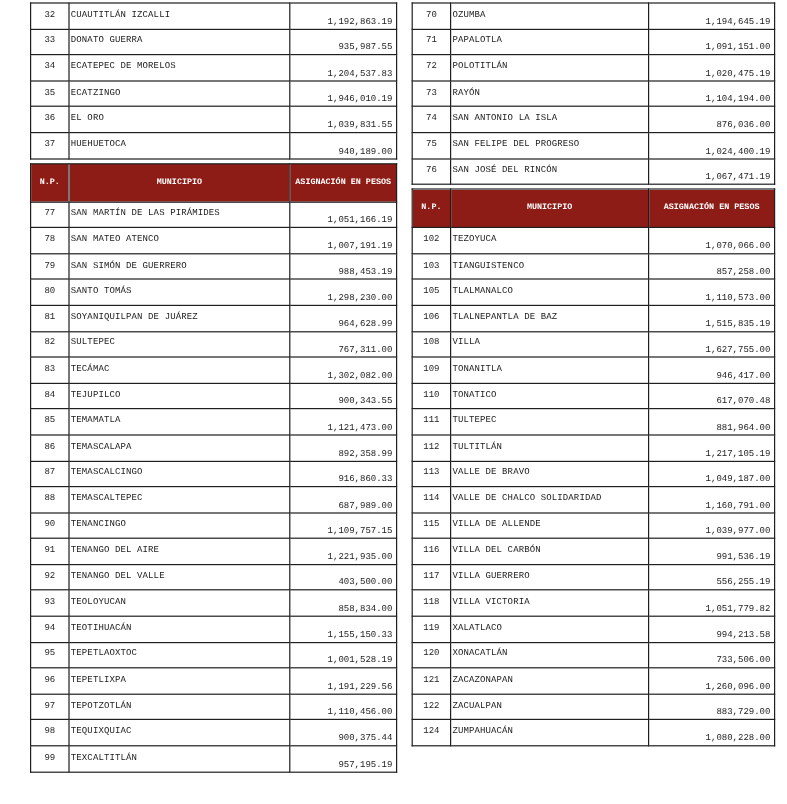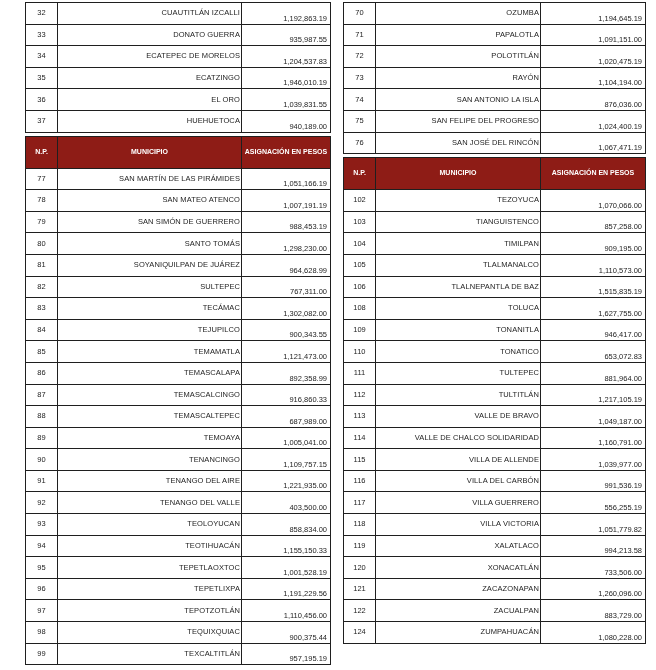--- a/index.html
+++ b/index.html
@@ -1,20 +1,20 @@
 <!DOCTYPE html>
 <html><head>
 <meta charset="utf-8">
 <style>
   html,body{margin:0;padding:0;background:#ffffff;}
   .page{
     position:relative;
     width:656px;height:670px;
     background:#ffffff;
-    font-family:Liberation Sans, sans-serif;
+    font-family:Liberation Mono, monospace;
     color:#1c1c1c;
     overflow:hidden;
   }
   .tablecol{position:absolute;top:2px;}
   .col-left{left:25px;width:305px;}
   .col-right{left:343px;width:302px;}
   table.grid{
     border-collapse:collapse;
     width:100%;
     table-layout:fixed;
@@ -26,21 +26,21 @@
     white-space:nowrap;
   }
   td.np{
     height:17.6px;
     text-align:center;
     vertical-align:middle;
     font-size:7.5px;
     padding-bottom:2px;
   }
   td.name{
-    text-align:right;
+    text-align:left;
     vertical-align:middle;
     font-size:7.5px;
     padding-bottom:2px;
     letter-spacing:.1px;
   }
   td.num{
     text-align:right;
     vertical-align:bottom;
     font-size:7.5px;
     padding:0 3px 1px 0;
@@ -171,25 +171,20 @@
             <td class="np">87</td>
             <td class="name">TEMASCALCINGO</td>
             <td class="num">916,860.33</td>
           </tr>
           <tr>
             <td class="np">88</td>
             <td class="name">TEMASCALTEPEC</td>
             <td class="num">687,989.00</td>
           </tr>
           <tr>
-            <td class="np">89</td>
-            <td class="name">TEMOAYA</td>
-            <td class="num">1,005,041.00</td>
-          </tr>
-          <tr>
             <td class="np">90</td>
             <td class="name">TENANCINGO</td>
             <td class="num">1,109,757.15</td>
           </tr>
           <tr>
             <td class="np">91</td>
             <td class="name">TENANGO DEL AIRE</td>
             <td class="num">1,221,935.00</td>
           </tr>
           <tr>
@@ -299,48 +294,43 @@
             <td class="np">102</td>
             <td class="name">TEZOYUCA</td>
             <td class="num">1,070,066.00</td>
           </tr>
           <tr>
             <td class="np">103</td>
             <td class="name">TIANGUISTENCO</td>
             <td class="num">857,258.00</td>
           </tr>
           <tr>
-            <td class="np">104</td>
-            <td class="name">TIMILPAN</td>
-            <td class="num">909,195.00</td>
-          </tr>
-          <tr>
             <td class="np">105</td>
             <td class="name">TLALMANALCO</td>
             <td class="num">1,110,573.00</td>
           </tr>
           <tr>
             <td class="np">106</td>
             <td class="name">TLALNEPANTLA DE BAZ</td>
             <td class="num">1,515,835.19</td>
           </tr>
           <tr>
             <td class="np">108</td>
-            <td class="name">TOLUCA</td>
+            <td class="name">VILLA</td>
             <td class="num">1,627,755.00</td>
           </tr>
           <tr>
             <td class="np">109</td>
             <td class="name">TONANITLA</td>
             <td class="num">946,417.00</td>
           </tr>
           <tr>
             <td class="np">110</td>
             <td class="name">TONATICO</td>
-            <td class="num">653,072.83</td>
+            <td class="num">617,070.48</td>
           </tr>
           <tr>
             <td class="np">111</td>
             <td class="name">TULTEPEC</td>
             <td class="num">881,964.00</td>
           </tr>
           <tr>
             <td class="np">112</td>
             <td class="name">TULTITLÁN</td>
             <td class="num">1,217,105.19</td>

